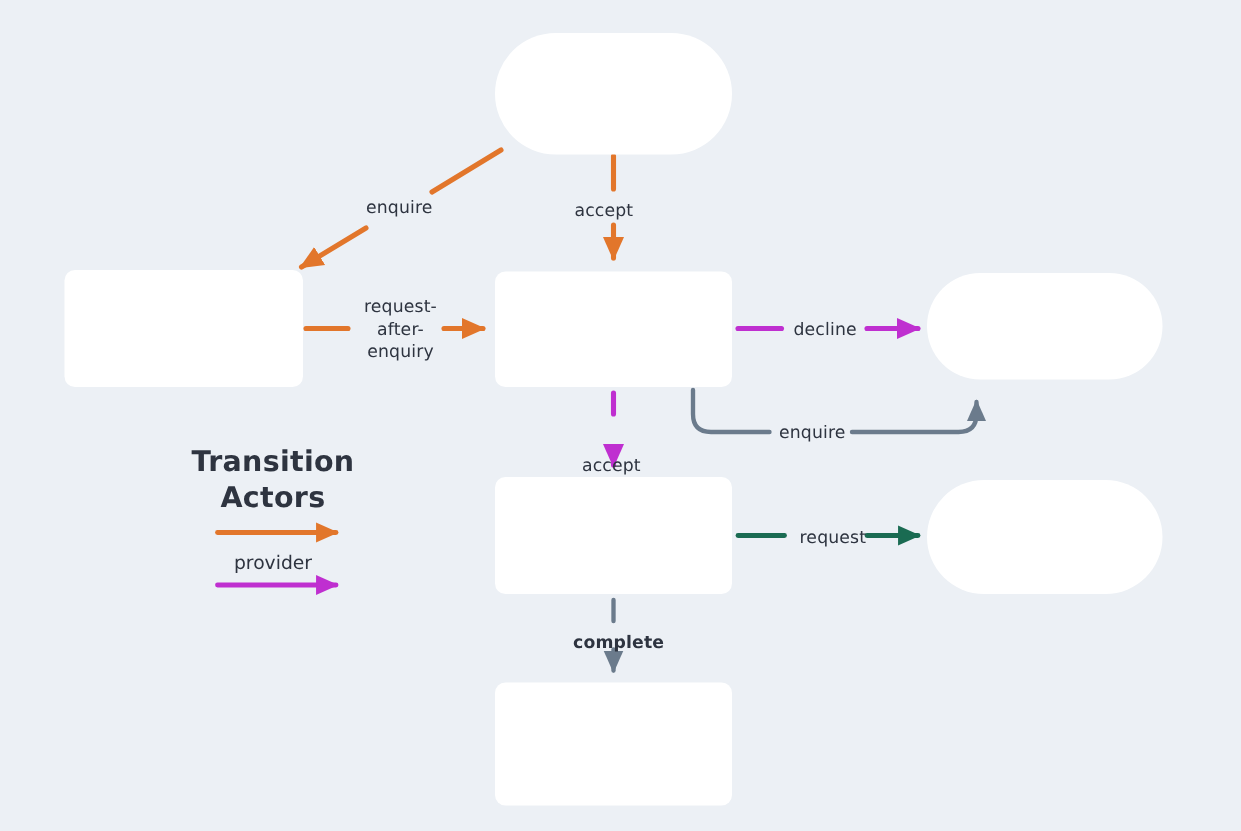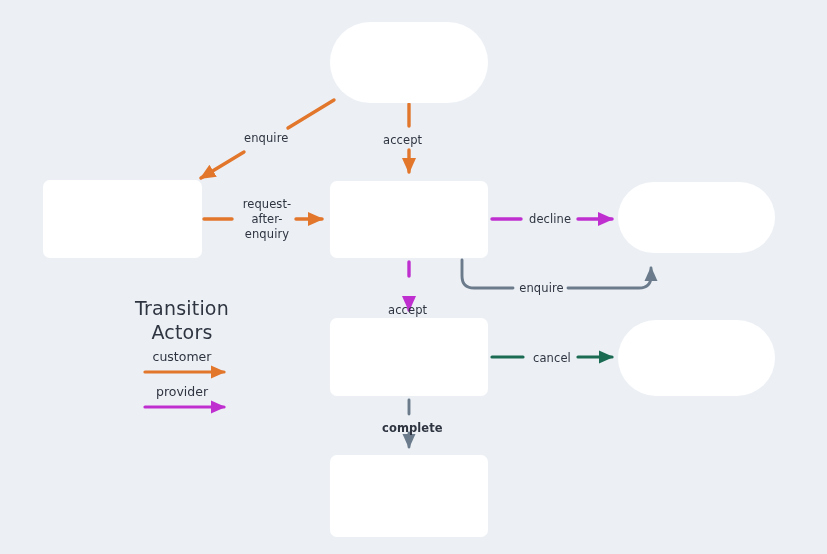--- a/index.html
+++ b/index.html
@@ -31,21 +31,21 @@
     text-align:center;
     white-space:pre;
     letter-spacing:.1px;
   }
 
   .legend{position:absolute;left:118px;top:296px;width:128px;text-align:center;}
   .legend-title{
     color:#2e3440;
     font-size:19px;
     line-height:24px;
-    font-weight:400;
+    font-weight:700;
     letter-spacing:.2px;
   }
   .legend-row{margin-top:4px;}
   .legend-name{
     color:#2e3440;
     font-size:12.5px;
     line-height:17px;
   }
   .legend-arrow{display:block;height:14px;width:128px;}
 </style>
@@ -132,30 +132,29 @@
   <div class="elabel" style="left:237px;top:197px;width:60px;">request-
 after-
 enquiry</div>
 
   <div class="elabel" style="left:529px;top:212px;text-align:right;">decline</div>
 
   <div class="elabel" style="left:519px;top:281px;width:45px;">enquire</div>
 
   <div class="elabel" style="left:388px;top:282px;margin-top:21px;">accept</div>
 
-  <div class="elabel" style="left:533px;top:351px;">cancel</div>
+  <div class="elabel" style="left:533px;top:351px;">request</div>
 
   <div class="elabel" style="left:382px;top:421px;font-weight:bold;">complete</div>
 
   <div class="legend">
     <div class="legend-title">Transition</div>
     <div class="legend-title">Actors</div>
 
     <div class="legend-row">
-      <div class="legend-name">customer</div>
       <svg class="legend-arrow" viewBox="0 0 128 14" xmlns="http://www.w3.org/2000/svg">
         <defs>
             <marker id="lg-a0" viewBox="0 0 10 10" refX="8" refY="5" markerWidth="5.2" markerHeight="5.2" orient="auto-start-reverse">
           <path d="M0,1 L9,5 L0,9 z" fill="#e2762b"></path>
             </marker>
           </defs>
         <line x1="27" y1="7" x2="106" y2="7" stroke="#e2762b" stroke-width="3.2" stroke-linecap="round" marker-end="url(#lg-a0)"></line>
       </svg>
     </div>
 

